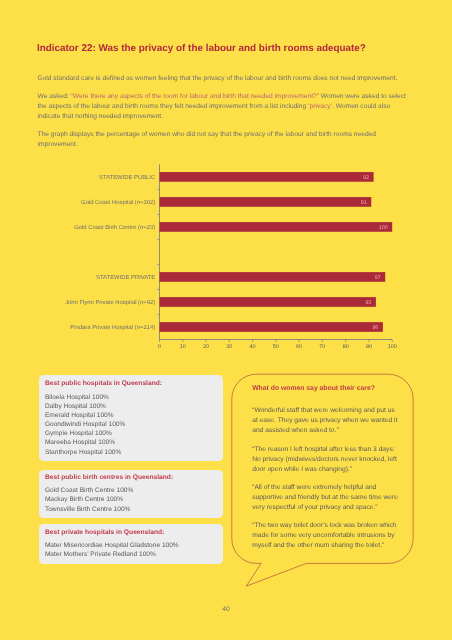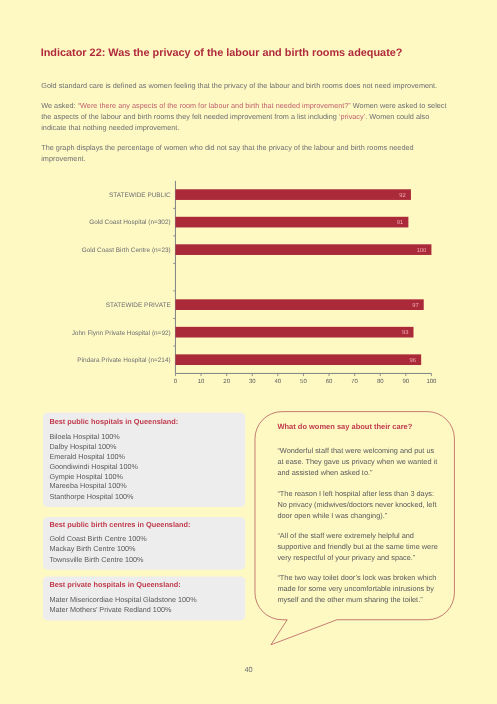--- a/index.html
+++ b/index.html
@@ -3,21 +3,21 @@
 <meta charset="utf-8">
 <style>
   html,body{margin:0;padding:0;}
   body{
     width:452px;height:640px;background:#ffffff;
     font-family:"Liberation Sans", sans-serif;
     position:relative;overflow:hidden;
     -webkit-font-smoothing:antialiased;
     text-rendering:geometricPrecision;
   }
-  .page{position:absolute;left:0;top:0;width:452px;height:640px;background:#fef9c3;}
+  .page{position:absolute;left:0;top:0;width:452px;height:640px;background:#fde047;}
 
   
   .title{
     position:absolute;left:37px;top:42.5px;width:400px;
     font-size:9.9px;font-weight:bold;color:#B0293C;white-space:nowrap;
   }
   .para{
     position:absolute;left:37.5px;
     font-size:6.65px;color:#6d6e71;line-height:9.85px;
   }

